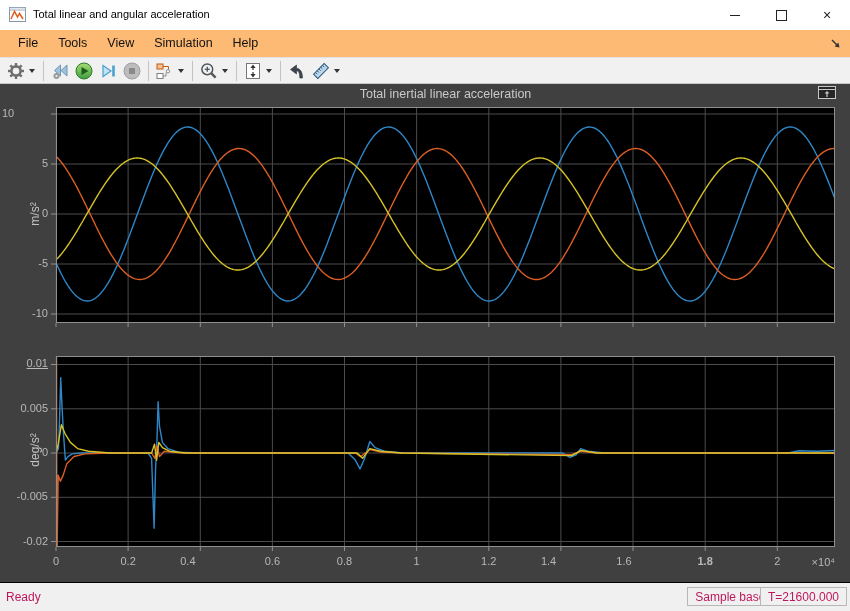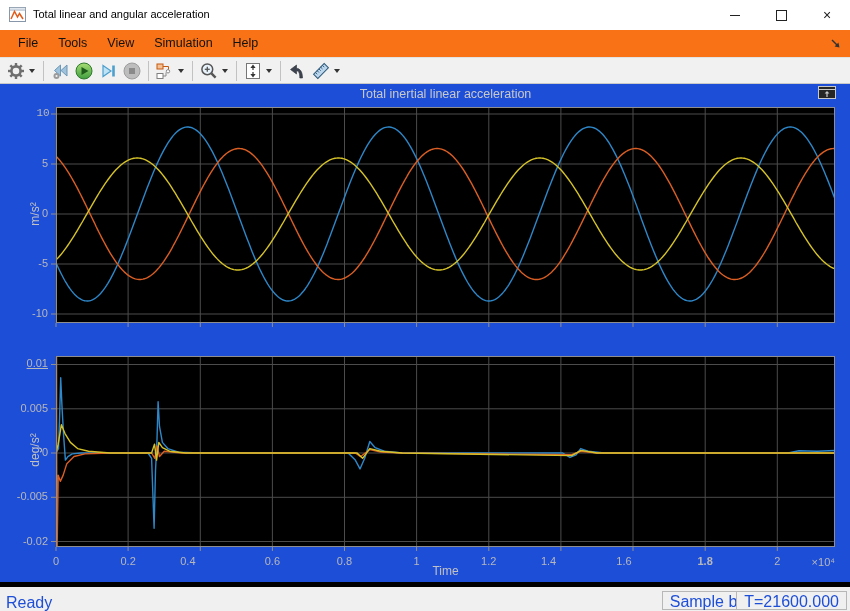--- a/index.html
+++ b/index.html
@@ -8,42 +8,42 @@
   
   #titlebar{position:absolute;left:0;top:0;width:850px;height:30px;background:#fff;}
   #appicon{position:absolute;left:9px;top:7px;width:17px;height:15px;}
   #apptitle{position:absolute;left:33px;top:8px;font-size:11px;color:#000;}
   .winbtn{position:absolute;top:0;width:46px;height:30px;display:flex;align-items:center;justify-content:center;}
   #btn-min{right:92px;} #btn-max{right:46px;} #btn-close{right:0;}
   #btn-min .bar{width:10px;height:1px;background:#222;}
   #btn-max .box{width:9px;height:9px;border:1px solid #222;}
   #btn-close .x{font-size:14px;color:#222;line-height:10px;}
   
-  #menubar{position:absolute;left:0;top:30px;width:850px;height:27px;background:#f97316;display:flex;align-items:center;padding-left:8px;box-sizing:border-box;}
+  #menubar{position:absolute;left:0;top:30px;width:850px;height:27px;background:#fdba74;display:flex;align-items:center;padding-left:8px;box-sizing:border-box;}
   .menuitem{font-size:12.5px;color:#111;padding:4px 10px 5px 10px;cursor:default;}
   #dock-arrow{position:absolute;right:8px;top:38px;width:12px;height:12px;}
   
   #toolbar{position:absolute;left:0;top:57px;width:850px;height:27px;background:#f1f1f1;
            border-top:1px solid #e2e2e2;border-bottom:1px solid #c9c9c9;box-sizing:border-box;
            display:flex;align-items:center;padding-left:4px;}
   .tbtn{width:24px;height:22px;display:flex;align-items:center;justify-content:center;border-radius:2px;}
   .tbtn svg{display:block;}
   .caret{width:0;height:0;border-left:3px solid transparent;border-right:3px solid transparent;border-top:4px solid #333;margin:0 4px 0 1px;}
   .tsep{width:1px;height:20px;background:#c2c2c2;margin:0 4px;}
   
-  #canvas{position:absolute;left:0;top:84px;width:850px;height:498px;background:#1d4ed8;}
+  #canvas{position:absolute;left:0;top:84px;width:850px;height:498px;background:#404040;}
   .plotsvg{position:absolute;}
   .charttitle{position:absolute;left:56px;width:779px;text-align:center;font-size:12.5px;color:#c9c9c9;}
   .ticklabel{position:absolute;font-size:11px;color:#b8b8b8;}
   .ylab{position:absolute;width:70px;text-align:center;font-size:12px;color:#c2c2c2;transform:rotate(-90deg);}
   #xlabel{position:absolute;left:56px;width:779px;text-align:center;font-size:12px;color:#c2c2c2;top:480px;}
   #xmult{position:absolute;left:770px;width:65px;text-align:right;font-size:11px;color:#b8b8b8;top:472px;}
   #panel-toggle{position:absolute;right:14px;top:2px;width:18px;height:13px;}
   
-  #statusbar{position:absolute;left:0;top:582px;width:850px;height:29px;background:#f0f0f0;border-top:5px solid #000000;box-sizing:border-box;font-size:16px;color:#1d4ed8;}
+  #statusbar{position:absolute;left:0;top:582px;width:850px;height:29px;background:#f0f0f0;border-top:1px solid #000000;box-sizing:border-box;font-size:12px;color:#be185d;}
   #status-left{position:absolute;left:6px;top:7px;}
   .statuscell{position:absolute;top:4px;height:19px;line-height:19px;border:1px solid #b7b7b7;padding:0 7px;box-sizing:border-box;background:#f0f0f0;}
   #status-mode{right:70px;}
   #status-time{right:3px;}
 </style>
 </head>
 <body>
 
 <div id="win">
 
@@ -177,21 +177,20 @@
           </g>
         </svg>
       </div>
       <span class="caret"></span>
     </div>
 
   <div id="canvas">
     <div class="charttitle" style="top:3px;">Total inertial linear acceleration</div>
     <div class="ylab" style="left:0px;top:123px;">m/s²</div>
     <div class="ylab" style="left:0px;top:359px;">deg/s²</div>
-    <div id="xlabel">Time</div>
     <div id="xmult">×10⁴</div>
     <svg id="panel-toggle" viewBox="0 0 18 13">
       <rect x="0.5" y="0.5" width="17" height="12" fill="#262626" stroke="#c8c8c8"></rect>
       <line x1="0.5" y1="3.5" x2="17.5" y2="3.5" stroke="#c8c8c8"></line>
       <path d="M9 11 L9 7" stroke="#c8c8c8" stroke-width="1.2"></path>
       <path d="M9 5 L6.6 7.6 L11.4 7.6 Z" fill="#c8c8c8"></path>
     </svg>
   <svg width="787" height="224" class="plotsvg" style="left: 50px; top: 22px;">
         <g transform="translate(6,1)">
           <rect x="0" y="0" width="779" height="216" fill="#000"></rect>
@@ -233,21 +232,21 @@
           <line x1="577.0" y1="216" x2="577.0" y2="220" stroke="#8f8f8f"></line>
           <line x1="649.2" y1="216" x2="649.2" y2="220" stroke="#8f8f8f"></line>
           <line x1="721.3" y1="216" x2="721.3" y2="220" stroke="#8f8f8f"></line>
         </g>
         <defs>
           <clipPath id="clip0">
             <rect x="0" y="0" width="779" height="216"></rect>
           </clipPath>
         </defs>
       </svg>
-      <div class="ticklabel" style="left: 20px; width: 46px; text-align: center; top: 23px; font-family: Liberation Mono, monospace;">10</div>
+      <div class="ticklabel" style="left: 2px; width: 46px; text-align: left; top: 23px;">10</div>
       <div class="ticklabel" style="left: 2px; width: 46px; text-align: right; top: 73px;">5</div>
       <div class="ticklabel" style="left: 2px; width: 46px; text-align: right; top: 123px;">0</div>
       <div class="ticklabel" style="left: 2px; width: 46px; text-align: right; top: 173px;">-5</div>
       <div class="ticklabel" style="left: 2px; width: 46px; text-align: right; top: 223px;">-10</div>
       <svg width="787" height="199" class="plotsvg" style="left: 50px; top: 271px;">
         <g transform="translate(6,1)">
           <rect x="0" y="0" width="779" height="191" fill="#000"></rect>
           <line x1="0.0" y1="0" x2="0.0" y2="191" stroke="#4c4c4c"></line>
           <line x1="72.1" y1="0" x2="72.1" y2="191" stroke="#4c4c4c"></line>
           <line x1="144.3" y1="0" x2="144.3" y2="191" stroke="#4c4c4c"></line>

